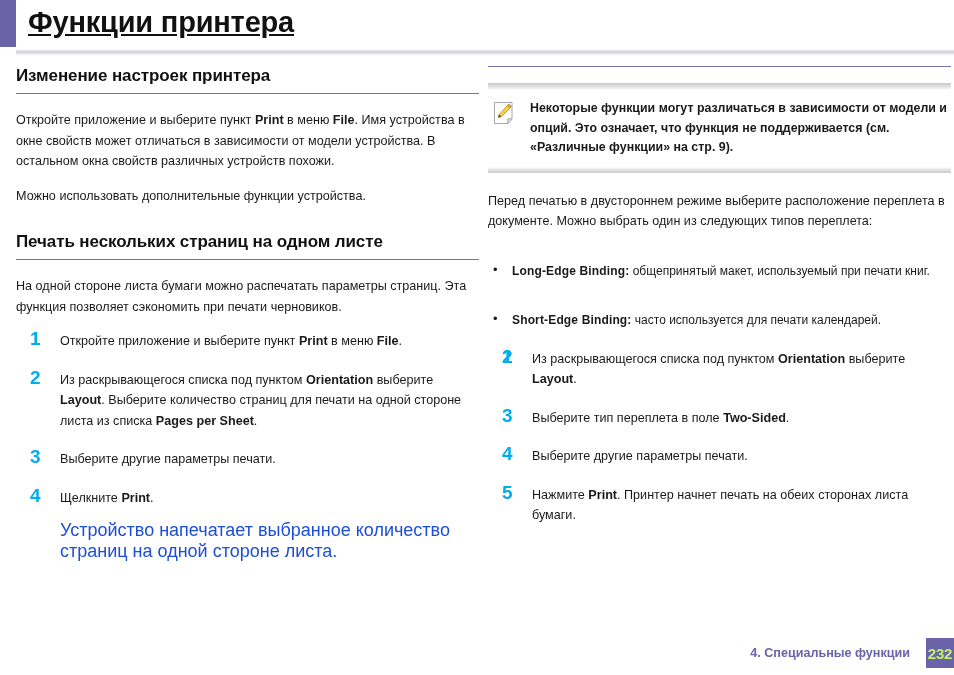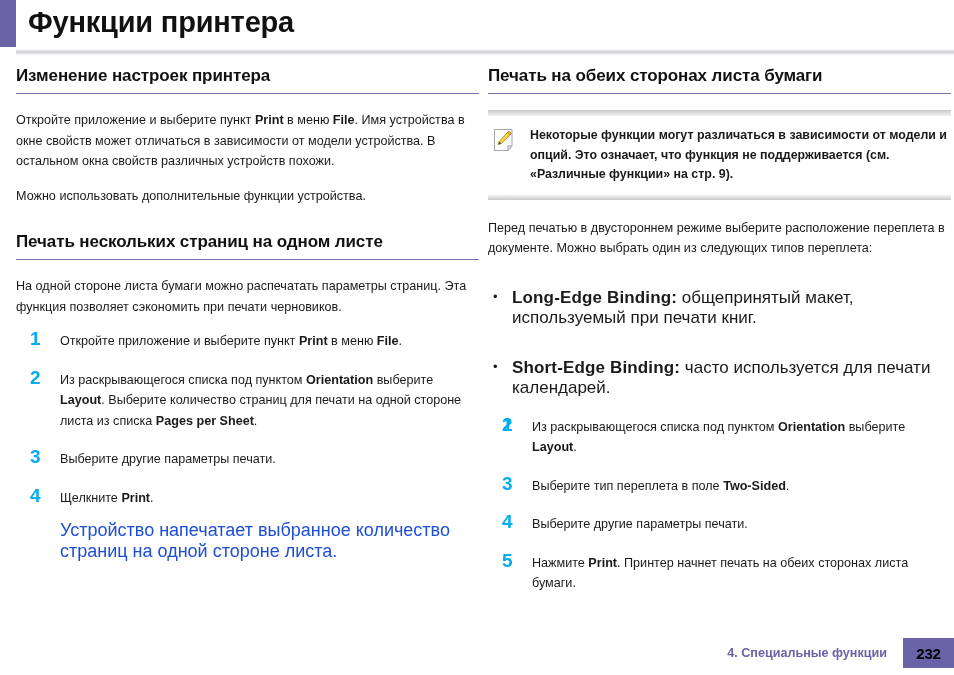--- a/index.html
+++ b/index.html
@@ -33,20 +33,21 @@
   .page-title {
     position: absolute;
     left: 28px;
     top: 2px;
     font-size: 29px;
     font-weight: bold;
     letter-spacing: -0.2px;
     color: #111111;
     line-height: 40px;
     white-space: nowrap;
+    text-decoration: underline;
   }
   .title-rule {
     position: absolute;
     left: 16px;
     top: 49px;
     width: 938px;
     height: 7px;
     background: linear-gradient(to bottom,
       rgba(210,210,214,0.0) 0%,
       rgba(198,198,204,0.85) 45%,
@@ -135,21 +136,21 @@
 
   
   ul.bullets {
     list-style: none;
     margin: 0 0 14px 0;
     padding: 0;
   }
   ul.bullets li {
     position: relative;
     padding-left: 24px;
-    font-size: 17px;
+    font-size: 12px;
     line-height: 20.5px;
     margin-bottom: 12px;
     margin-top: 29px;
   }
   ul.bullets li:last-child { margin-bottom: 0; }
   ul.bullets li::before {
     content: "\2022";
     position: absolute;
     left: 5px;
     top: -1px;
@@ -213,24 +214,24 @@
   .footer-label {
     font-size: 12.6px;
     font-weight: bold;
     color: #6b63a8;
     line-height: 30px;
     padding-right: 16px;
     white-space: nowrap;
   }
   .page-badge {
     background: #6b63a8;
-    color: #000000;
+    color: #bef264;
     font-size: 15px;
     font-weight: bold;
-    width: 51px;
+    width: 28px;
     display: flex;
     align-items: center;
     justify-content: center;
     letter-spacing: -0.2px;
   }
 </style>
 </head>
 <body>
 
 <div class="page-header">
@@ -275,21 +276,20 @@
           <span class="step-num">4</span>
           <span class="step-text">Щелкните <span class="b">Print</span>.</span>
           <div class="step-sub">Устройство напечатает выбранное количество страниц на одной стороне листа.</div>
         </li>
       </ol>
     </div>
   </div>
 
   <div class="col col-right">
 
-    <h2 class="section-heading">Печать на обеих сторонах листа бумаги</h2>
     <div class="heading-rule"></div>
 
     <div class="note-box">
       <div class="note-rule note-rule-top"></div>
       <div class="note-inner">
         <span class="note-icon">
           <svg width="30" height="30" viewBox="0 0 30 30" xmlns="http://www.w3.org/2000/svg">
             <path d="M4.5 3.5 H22 V20 L18 24.5 H4.5 Z" fill="#ffffff" stroke="#a8a8ac" stroke-width="1"></path>
             <path d="M4.5 24.5 L18 24.5 L18 20 L22 20" fill="none" stroke="#a8a8ac" stroke-width="1"></path>
             <path d="M18 20 L18 24.5 L22 20 Z" fill="#e9e9ec" stroke="#a8a8ac" stroke-width="0.8"></path>

